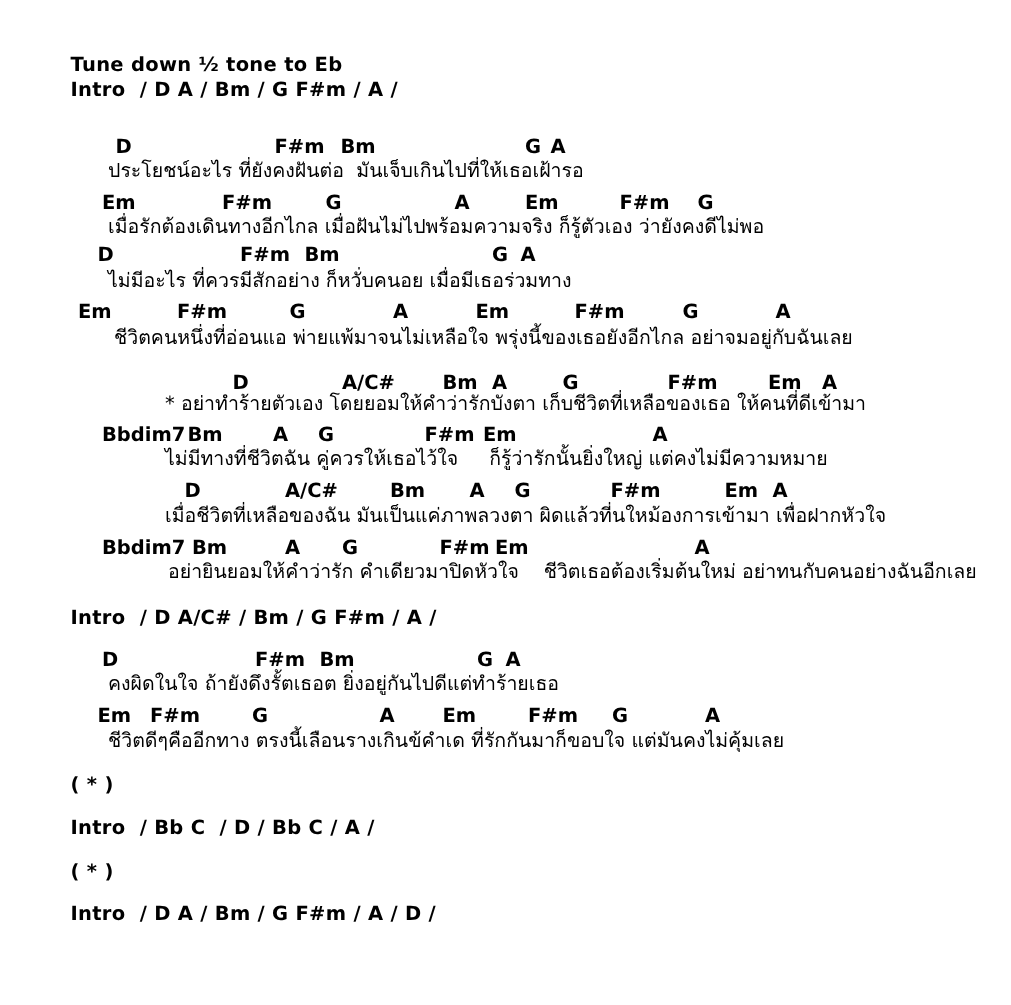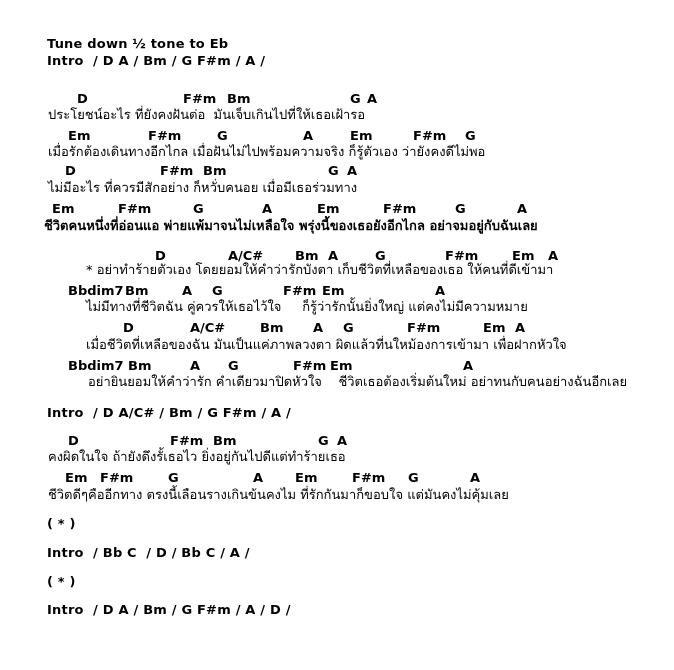--- a/index.html
+++ b/index.html
@@ -35,48 +35,49 @@
   }
   .chord {
     position: absolute;
     top: 0;
     font-size: 13px;
     font-weight: bold;
     white-space: pre;
   }
   .line.lyric {
     font-size: 13px;
+    margin-left: 24px;
   }
 </style>
 </head>
 <body>
 
 <div class="sheet">
   <div id="lines">
       <div class="line header" style="top: 35px; left: 47px;">Tune down ½ tone to Eb</div>
       <div class="line header" style="top: 52px; left: 47px;">Intro  / D A / Bm / G F#m / A /</div>
       <div class="line chords" style="top: 90px; left: 0px;"><span class="chord" style="left: 77px;">D</span><span class="chord" style="left: 183px;">F#m</span><span class="chord" style="left: 227px;">Bm</span><span class="chord" style="left: 350px;">G</span><span class="chord" style="left: 367px;">A</span></div>
       <div class="line lyric" style="top: 106px; left: 48px;">ประโยชน์อะไร ที่ยังคงฝันต่อ  มันเจ็บเกินไปที่ให้เธอเฝ้ารอ</div>
       <div class="line chords" style="top: 127px; left: 0px;"><span class="chord" style="left: 68px;">Em</span><span class="chord" style="left: 148px;">F#m</span><span class="chord" style="left: 217px;">G</span><span class="chord" style="left: 303px;">A</span><span class="chord" style="left: 350px;">Em</span><span class="chord" style="left: 413px;">F#m</span><span class="chord" style="left: 465px;">G</span></div>
       <div class="line lyric" style="top: 143px; left: 48px;">เมื่อรักต้องเดินทางอีกไกล เมื่อฝันไม่ไปพร้อมความจริง ก็รู้ตัวเอง ว่ายังคงดีไม่พอ</div>
       <div class="line chords" style="top: 162px; left: 0px;"><span class="chord" style="left: 65px;">D</span><span class="chord" style="left: 160px;">F#m</span><span class="chord" style="left: 203px;">Bm</span><span class="chord" style="left: 328px;">G</span><span class="chord" style="left: 347px;">A</span></div>
       <div class="line lyric" style="top: 179px; left: 48px;">ไม่มีอะไร ที่ควรมีสักอย่าง ก็หวั่บคนอย เมื่อมีเธอร่วมทาง</div>
       <div class="line chords" style="top: 200px; left: 0px;"><span class="chord" style="left: 52px;">Em</span><span class="chord" style="left: 118px;">F#m</span><span class="chord" style="left: 193px;">G</span><span class="chord" style="left: 262px;">A</span><span class="chord" style="left: 317px;">Em</span><span class="chord" style="left: 383px;">F#m</span><span class="chord" style="left: 455px;">G</span><span class="chord" style="left: 517px;">A</span></div>
-      <div class="line lyric" style="top: 217px; left: 44px; font-weight: bold;">ชีวิตคนหนึ่งที่อ่อนแอ พ่ายแพ้มาจนไม่เหลือใจ พรุ่งนี้ของเธอยังอีกไกล อย่าจมอยู่กับฉันเลย</div>
+      <div class="line lyric" style="top: 217px; left: 52px;">ชีวิตคนหนึ่งที่อ่อนแอ พ่ายแพ้มาจนไม่เหลือใจ พรุ่งนี้ของเธอยังอีกไกล อย่าจมอยู่กับฉันเลย</div>
       <div class="line chords" style="top: 247px; left: 0px;"><span class="chord" style="left: 155px;">D</span><span class="chord" style="left: 228px;">A/C#</span><span class="chord" style="left: 295px;">Bm</span><span class="chord" style="left: 328px;">A</span><span class="chord" style="left: 375px;">G</span><span class="chord" style="left: 445px;">F#m</span><span class="chord" style="left: 512px;">Em</span><span class="chord" style="left: 548px;">A</span></div>
       <div class="line lyric" style="top: 261px; left: 86px;">* อย่าทำร้ายตัวเอง โดยยอมให้คำว่ารักบังตา เก็บชีวิตที่เหลือของเธอ ให้คนที่ดีเข้ามา</div>
       <div class="line chords" style="top: 282px; left: 0px;"><span class="chord" style="left: 68px;">Bbdim7</span><span class="chord" style="left: 125px;">Bm</span><span class="chord" style="left: 182px;">A</span><span class="chord" style="left: 212px;">G</span><span class="chord" style="left: 283px;">F#m</span><span class="chord" style="left: 322px;">Em</span><span class="chord" style="left: 435px;">A</span></div>
       <div class="line lyric" style="top: 298px; left: 86px;">ไม่มีทางที่ชีวิตฉัน คู่ควรให้เธอไว้ใจ     ก็รู้ว่ารักนั้นยิ่งใหญ่ แต่คงไม่มีความหมาย</div>
       <div class="line chords" style="top: 319px; left: 0px;"><span class="chord" style="left: 123px;">D</span><span class="chord" style="left: 190px;">A/C#</span><span class="chord" style="left: 260px;">Bm</span><span class="chord" style="left: 313px;">A</span><span class="chord" style="left: 343px;">G</span><span class="chord" style="left: 407px;">F#m</span><span class="chord" style="left: 483px;">Em</span><span class="chord" style="left: 515px;">A</span></div>
       <div class="line lyric" style="top: 336px; left: 86px;">เมื่อชีวิตที่เหลือของฉัน มันเป็นแค่ภาพลวงตา ผิดแล้วที่นใหม้องการเข้ามา เพื่อฝากหัวใจ</div>
       <div class="line chords" style="top: 357px; left: 0px;"><span class="chord" style="left: 68px;">Bbdim7</span><span class="chord" style="left: 128px;">Bm</span><span class="chord" style="left: 190px;">A</span><span class="chord" style="left: 228px;">G</span><span class="chord" style="left: 293px;">F#m</span><span class="chord" style="left: 330px;">Em</span><span class="chord" style="left: 463px;">A</span></div>
       <div class="line lyric" style="top: 373px; left: 88px;">อย่ายินยอมให้คำว่ารัก คำเดียวมาปิดหัวใจ    ชีวิตเธอต้องเริ่มต้นใหม่ อย่าทนกับคนอย่างฉันอีกเลย</div>
       <div class="line header" style="top: 404px; left: 47px;">Intro  / D A/C# / Bm / G F#m / A /</div>
       <div class="line chords" style="top: 432px; left: 0px;"><span class="chord" style="left: 68px;">D</span><span class="chord" style="left: 170px;">F#m</span><span class="chord" style="left: 213px;">Bm</span><span class="chord" style="left: 318px;">G</span><span class="chord" style="left: 337px;">A</span></div>
-      <div class="line lyric" style="top: 448px; left: 48px;">คงผิดในใจ ถ้ายังดึงรั้เธอไว ยิ่งอยู่กันไปดีแต่ทำร้ายเธอ</div>
+      <div class="line lyric" style="top: 448px; left: 48px;">คงผิดในใจ ถ้ายังดึงรั้ตเธอต ยิ่งอยู่กันไปดีแต่ทำร้ายเธอ</div>
       <div class="line chords" style="top: 469px; left: 0px;"><span class="chord" style="left: 65px;">Em</span><span class="chord" style="left: 100px;">F#m</span><span class="chord" style="left: 168px;">G</span><span class="chord" style="left: 253px;">A</span><span class="chord" style="left: 295px;">Em</span><span class="chord" style="left: 352px;">F#m</span><span class="chord" style="left: 408px;">G</span><span class="chord" style="left: 470px;">A</span></div>
-      <div class="line lyric" style="top: 486px; left: 48px;">ชีวิตดีๆคืออีกทาง ตรงนี้เลือนรางเกินข้นคงไม ที่รักกันมาก็ขอบใจ แต่มันคงไม่คุ้มเลย</div>
+      <div class="line lyric" style="top: 486px; left: 48px;">ชีวิตดีๆคืออีกทาง ตรงนี้เลือนรางเกินข้คำเด ที่รักกันมาก็ขอบใจ แต่มันคงไม่คุ้มเลย</div>
       <div class="line header" style="top: 515px; left: 47px;">( * )</div>
       <div class="line header" style="top: 544px; left: 47px;">Intro  / Bb C  / D / Bb C / A /</div>
       <div class="line header" style="top: 573px; left: 47px;">( * )</div>
       <div class="line header" style="top: 601px; left: 47px;">Intro  / D A / Bm / G F#m / A / D /</div>
     </div>
 </div>
 
 </body></html>

